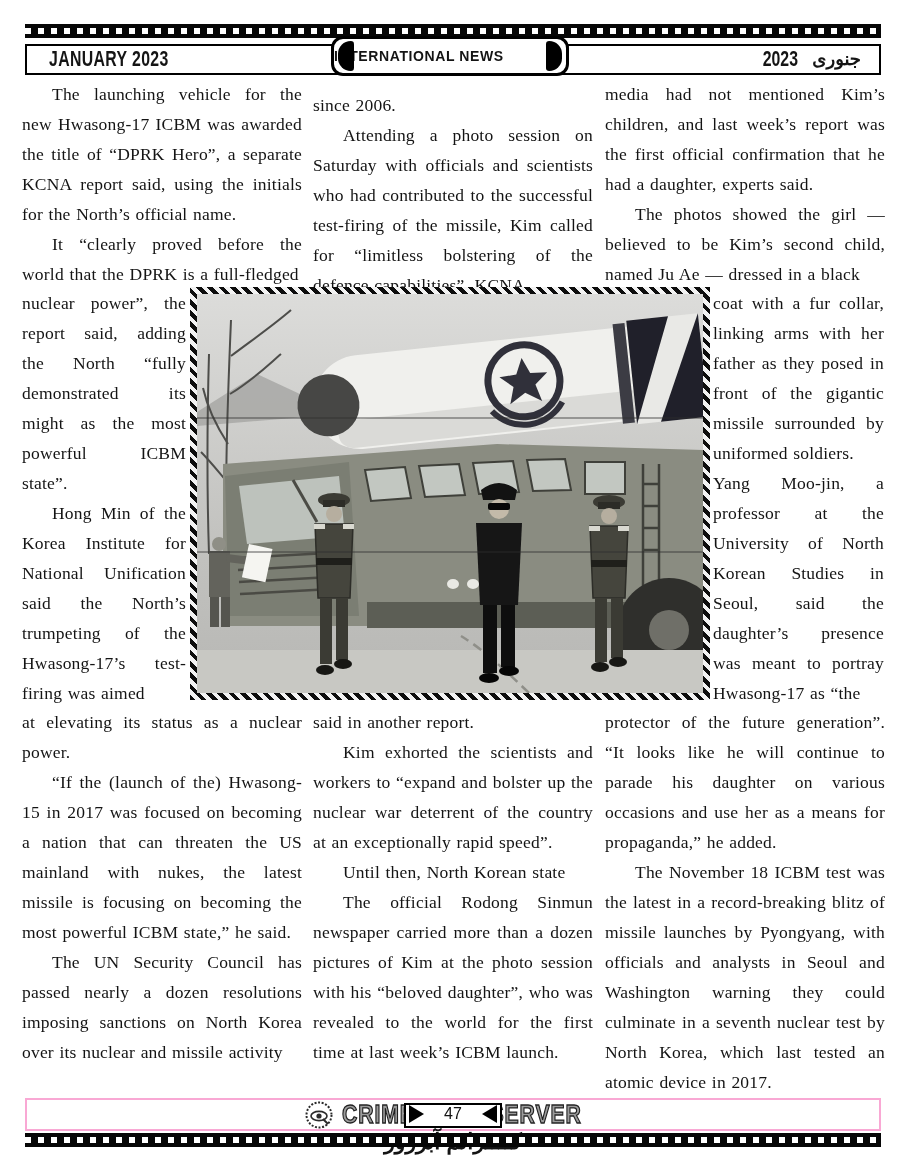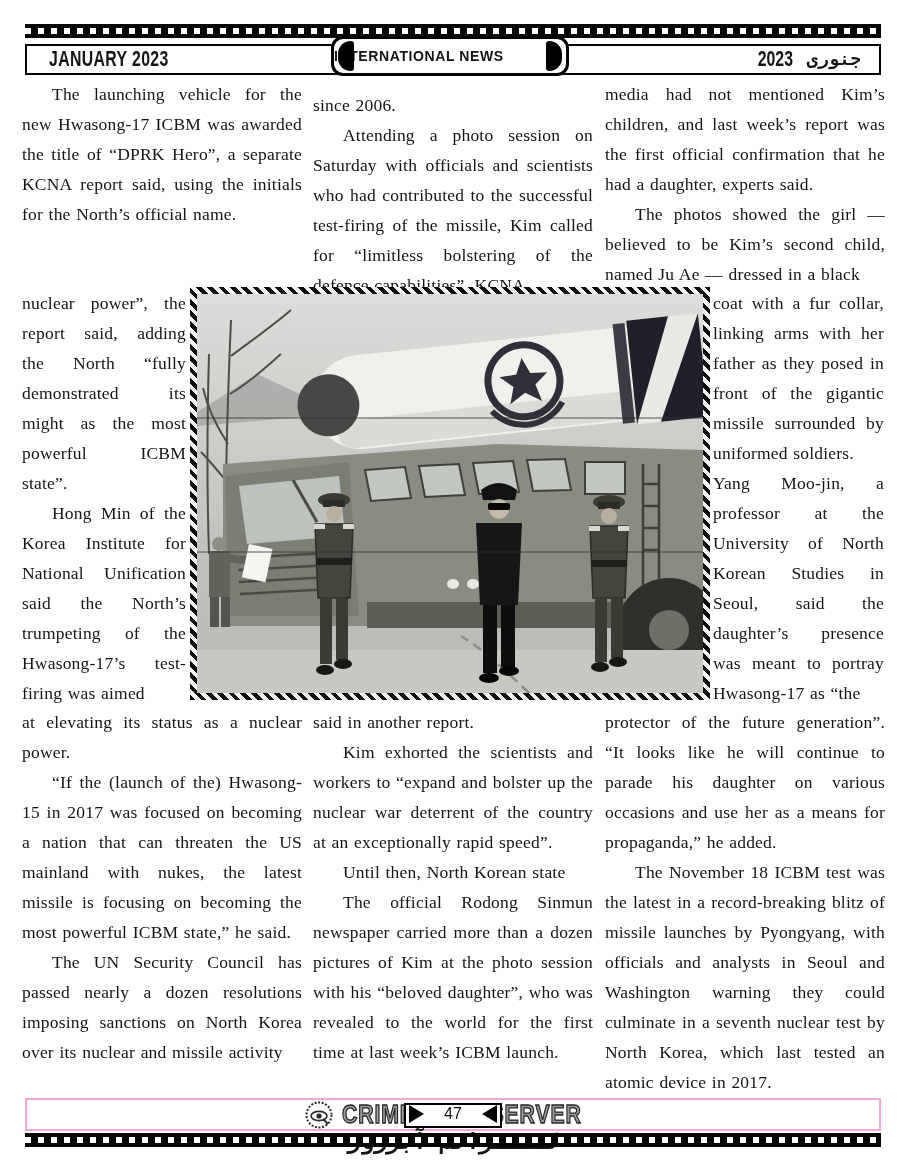--- a/index.html
+++ b/index.html
@@ -22,21 +22,21 @@
     border:2px solid #000;box-sizing:border-box;
     display:flex;align-items:flex-start;justify-content:space-between;
     padding:0 4px 0 22px;background:#fff;
   }
   .cond{
     font-family:"Liberation Sans",sans-serif;font-weight:bold;font-size:22px;
     letter-spacing:0.5px;transform:scaleX(0.72);transform-origin:left center;white-space:nowrap;
   }
   .header-right{display:flex;align-items:center;gap:14px;padding-right:14px;}
   .header-right .year{font-family:"Liberation Sans",sans-serif;font-weight:bold;font-size:22px;transform:scaleX(0.72);transform-origin:right center;}
-  .urdu{font-family:Liberation Mono, monospace;font-weight:bold;direction:rtl;}
+  .urdu{font-family:Liberation Sans, sans-serif;font-weight:bold;direction:rtl;}
   .header-right .urdu{font-size:18px;}
   .section-pill{
     position:absolute;left:50%;top:36px;transform:translateX(-50%);
     width:238px;height:40px;background:#fff;border:3px solid #000;border-radius:12px;
     box-sizing:border-box;display:flex;align-items:center;justify-content:flex-start;z-index:5;
   }
   .section-pill .label{
     font-family:"Liberation Sans",sans-serif;font-weight:bold;font-size:14px;letter-spacing:0.6px;white-space:nowrap;
   }
   .bracket{position:absolute;top:2px;width:16px;height:30px;background:#000;}
@@ -93,20 +93,21 @@
   </div>
 </div>
 <div class="section-pill">
   <span class="bracket l"></span>
   <span class="label">INTERNATIONAL NEWS</span>
   <span class="bracket r"></span>
 </div>
 
 <div class="col-block" style="left:22px;top:79px;width:280px;">
   <p class="ind">The launching vehicle for the new Hwasong-17 ICBM was awarded the title of “DPRK Hero”, a separate KCNA report said, using the initials for the North’s official name.</p>
+  <p class="ind">It “clearly proved before the world that the DPRK is a full-fledged</p>
 </div>
 <div class="col-block" style="left:22px;top:288px;width:164px;">
   <p>nuclear power”, the report said, adding the North “fully demonstrated its might as the most powerful ICBM state”.</p>
   <p class="ind">Hong Min of the Korea Institute for National Unification said the North’s trumpeting of the Hwasong-17’s test-firing was aimed</p>
 </div>
 <div class="col-block" style="left:22px;top:707px;width:280px;">
   <p>at elevating its status as a nuclear power.</p>
   <p class="ind">“If the (launch of the) Hwasong-15 in 2017 was focused on becoming a nation that can threaten the US mainland with nukes, the latest missile is focusing on becoming the most powerful ICBM state,” he said.</p>
   <p class="ind">The UN Security Council has passed nearly a dozen resolutions imposing sanctions on North Korea over its nuclear and missile activity</p>
 </div>

